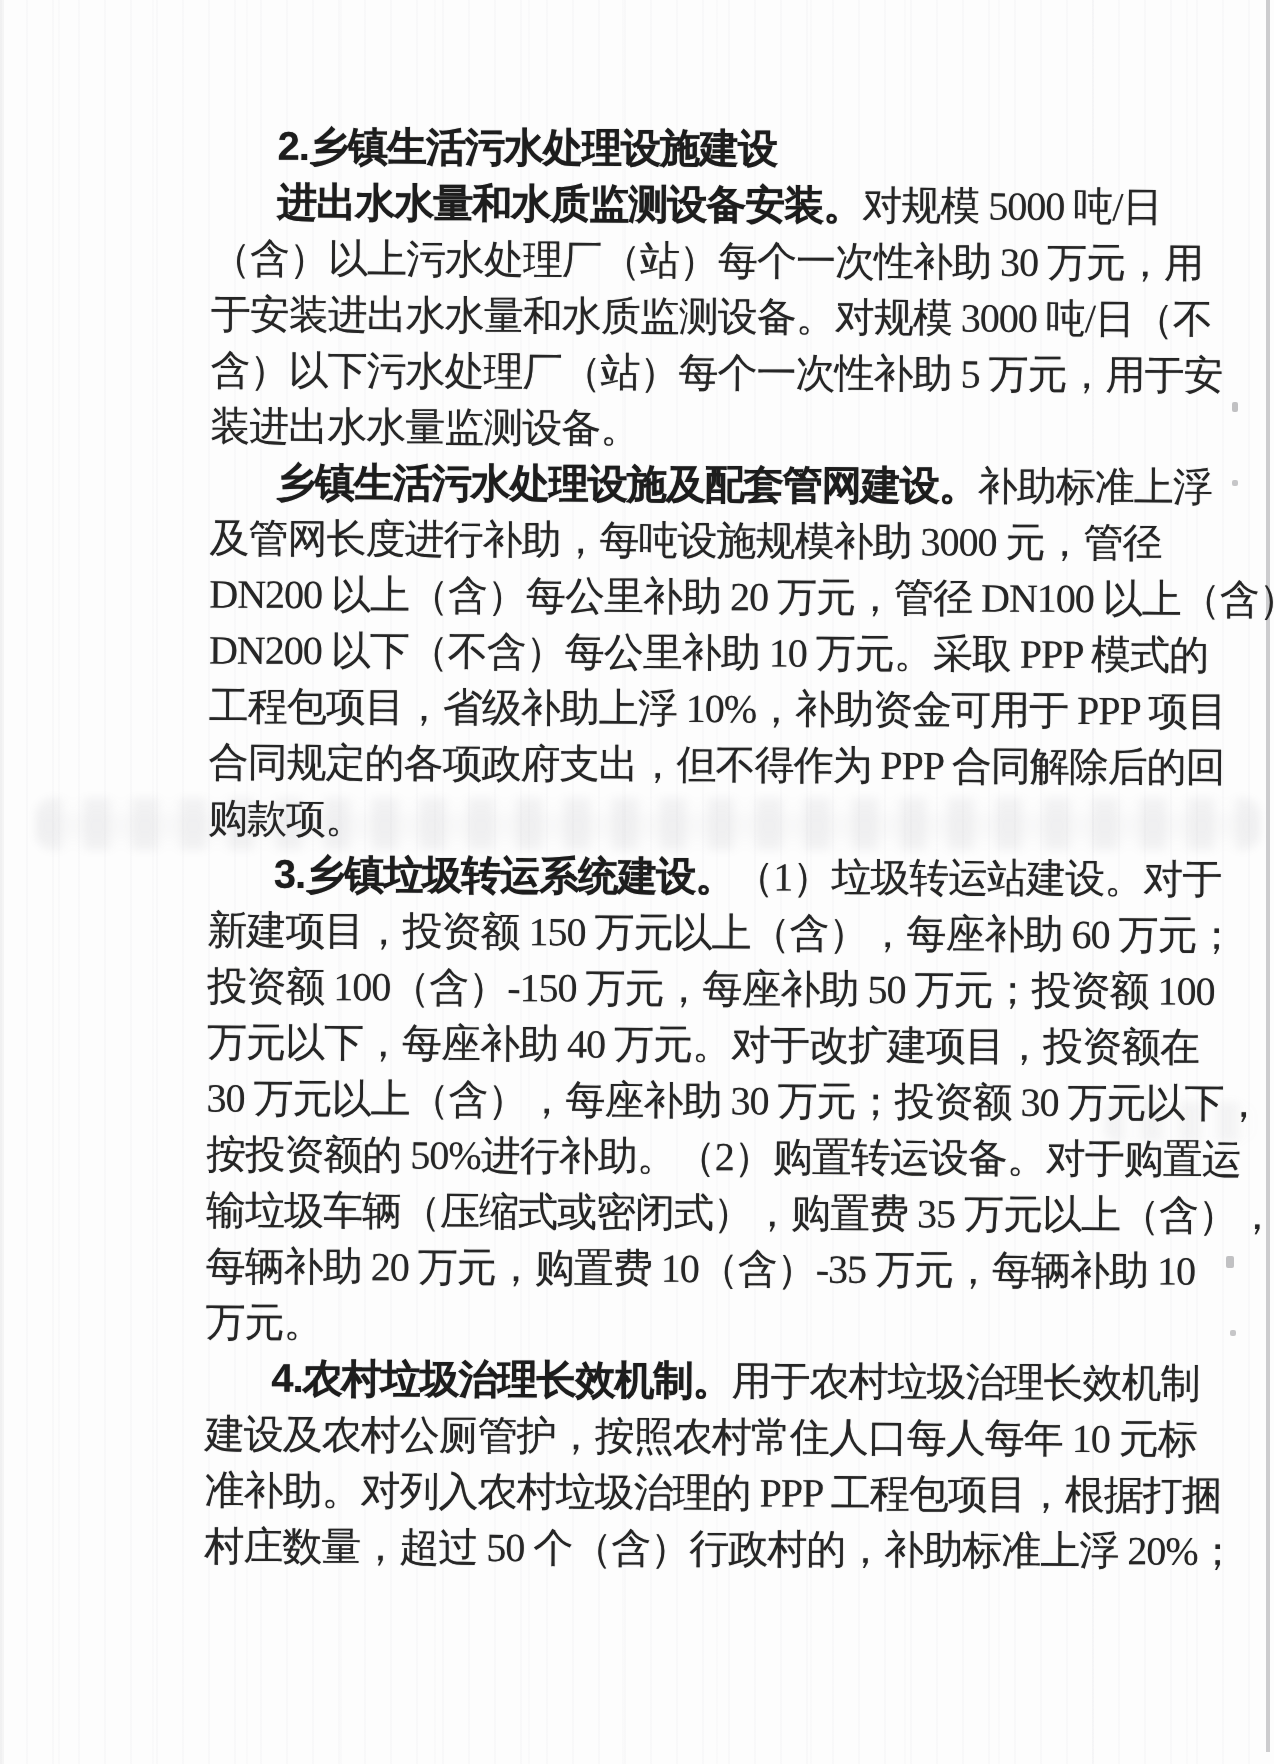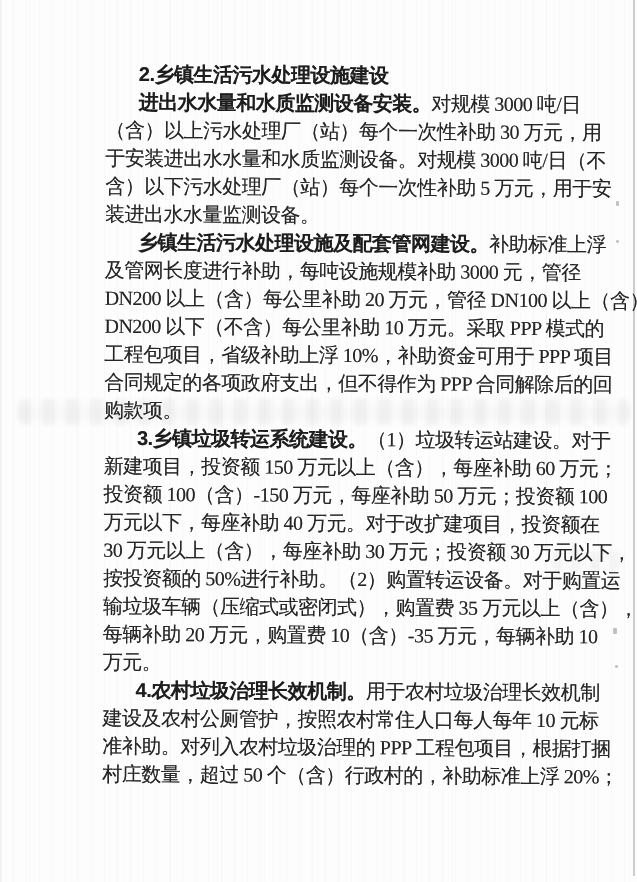--- a/index.html
+++ b/index.html
@@ -97,21 +97,21 @@
   <div class="speck speck-1"></div>
   <div class="speck speck-2"></div>
   <div class="speck speck-3"></div>
   <div class="speck speck-4"></div>
 
   <main class="content">
       <div class="para">
         <p class="line indent"><span class="seg seg-bold">2.乡镇生活污水处理设施建设</span></p>
       </div>
       <div class="para">
-        <p class="line indent"><span class="seg seg-bold">进出水水量和水质监测设备安装。</span><span class="seg">对规模 3000 吨/日</span></p>
+        <p class="line indent"><span class="seg seg-bold">进出水水量和水质监测设备安装。</span><span class="seg">对规模 5000 吨/日</span></p>
         <p class="line"><span class="seg">（含）以上污水处理厂（站）每个一次性补助 30 万元，用</span></p>
         <p class="line"><span class="seg">于安装进出水水量和水质监测设备。对规模 3000 吨/日（不</span></p>
         <p class="line"><span class="seg">含）以下污水处理厂（站）每个一次性补助 5 万元，用于安</span></p>
         <p class="line"><span class="seg">装进出水水量监测设备。</span></p>
       </div>
       <div class="para">
         <p class="line indent"><span class="seg seg-bold">乡镇生活污水处理设施及配套管网建设。</span><span class="seg">补助标准上浮</span></p>
         <p class="line"><span class="seg">及管网长度进行补助，每吨设施规模补助 3000 元，管径</span></p>
         <p class="line"><span class="seg">DN200 以上（含）每公里补助 20 万元，管径 DN100 以上（含）、</span></p>
         <p class="line"><span class="seg">DN200 以下（不含）每公里补助 10 万元。采取 PPP 模式的</span></p>

